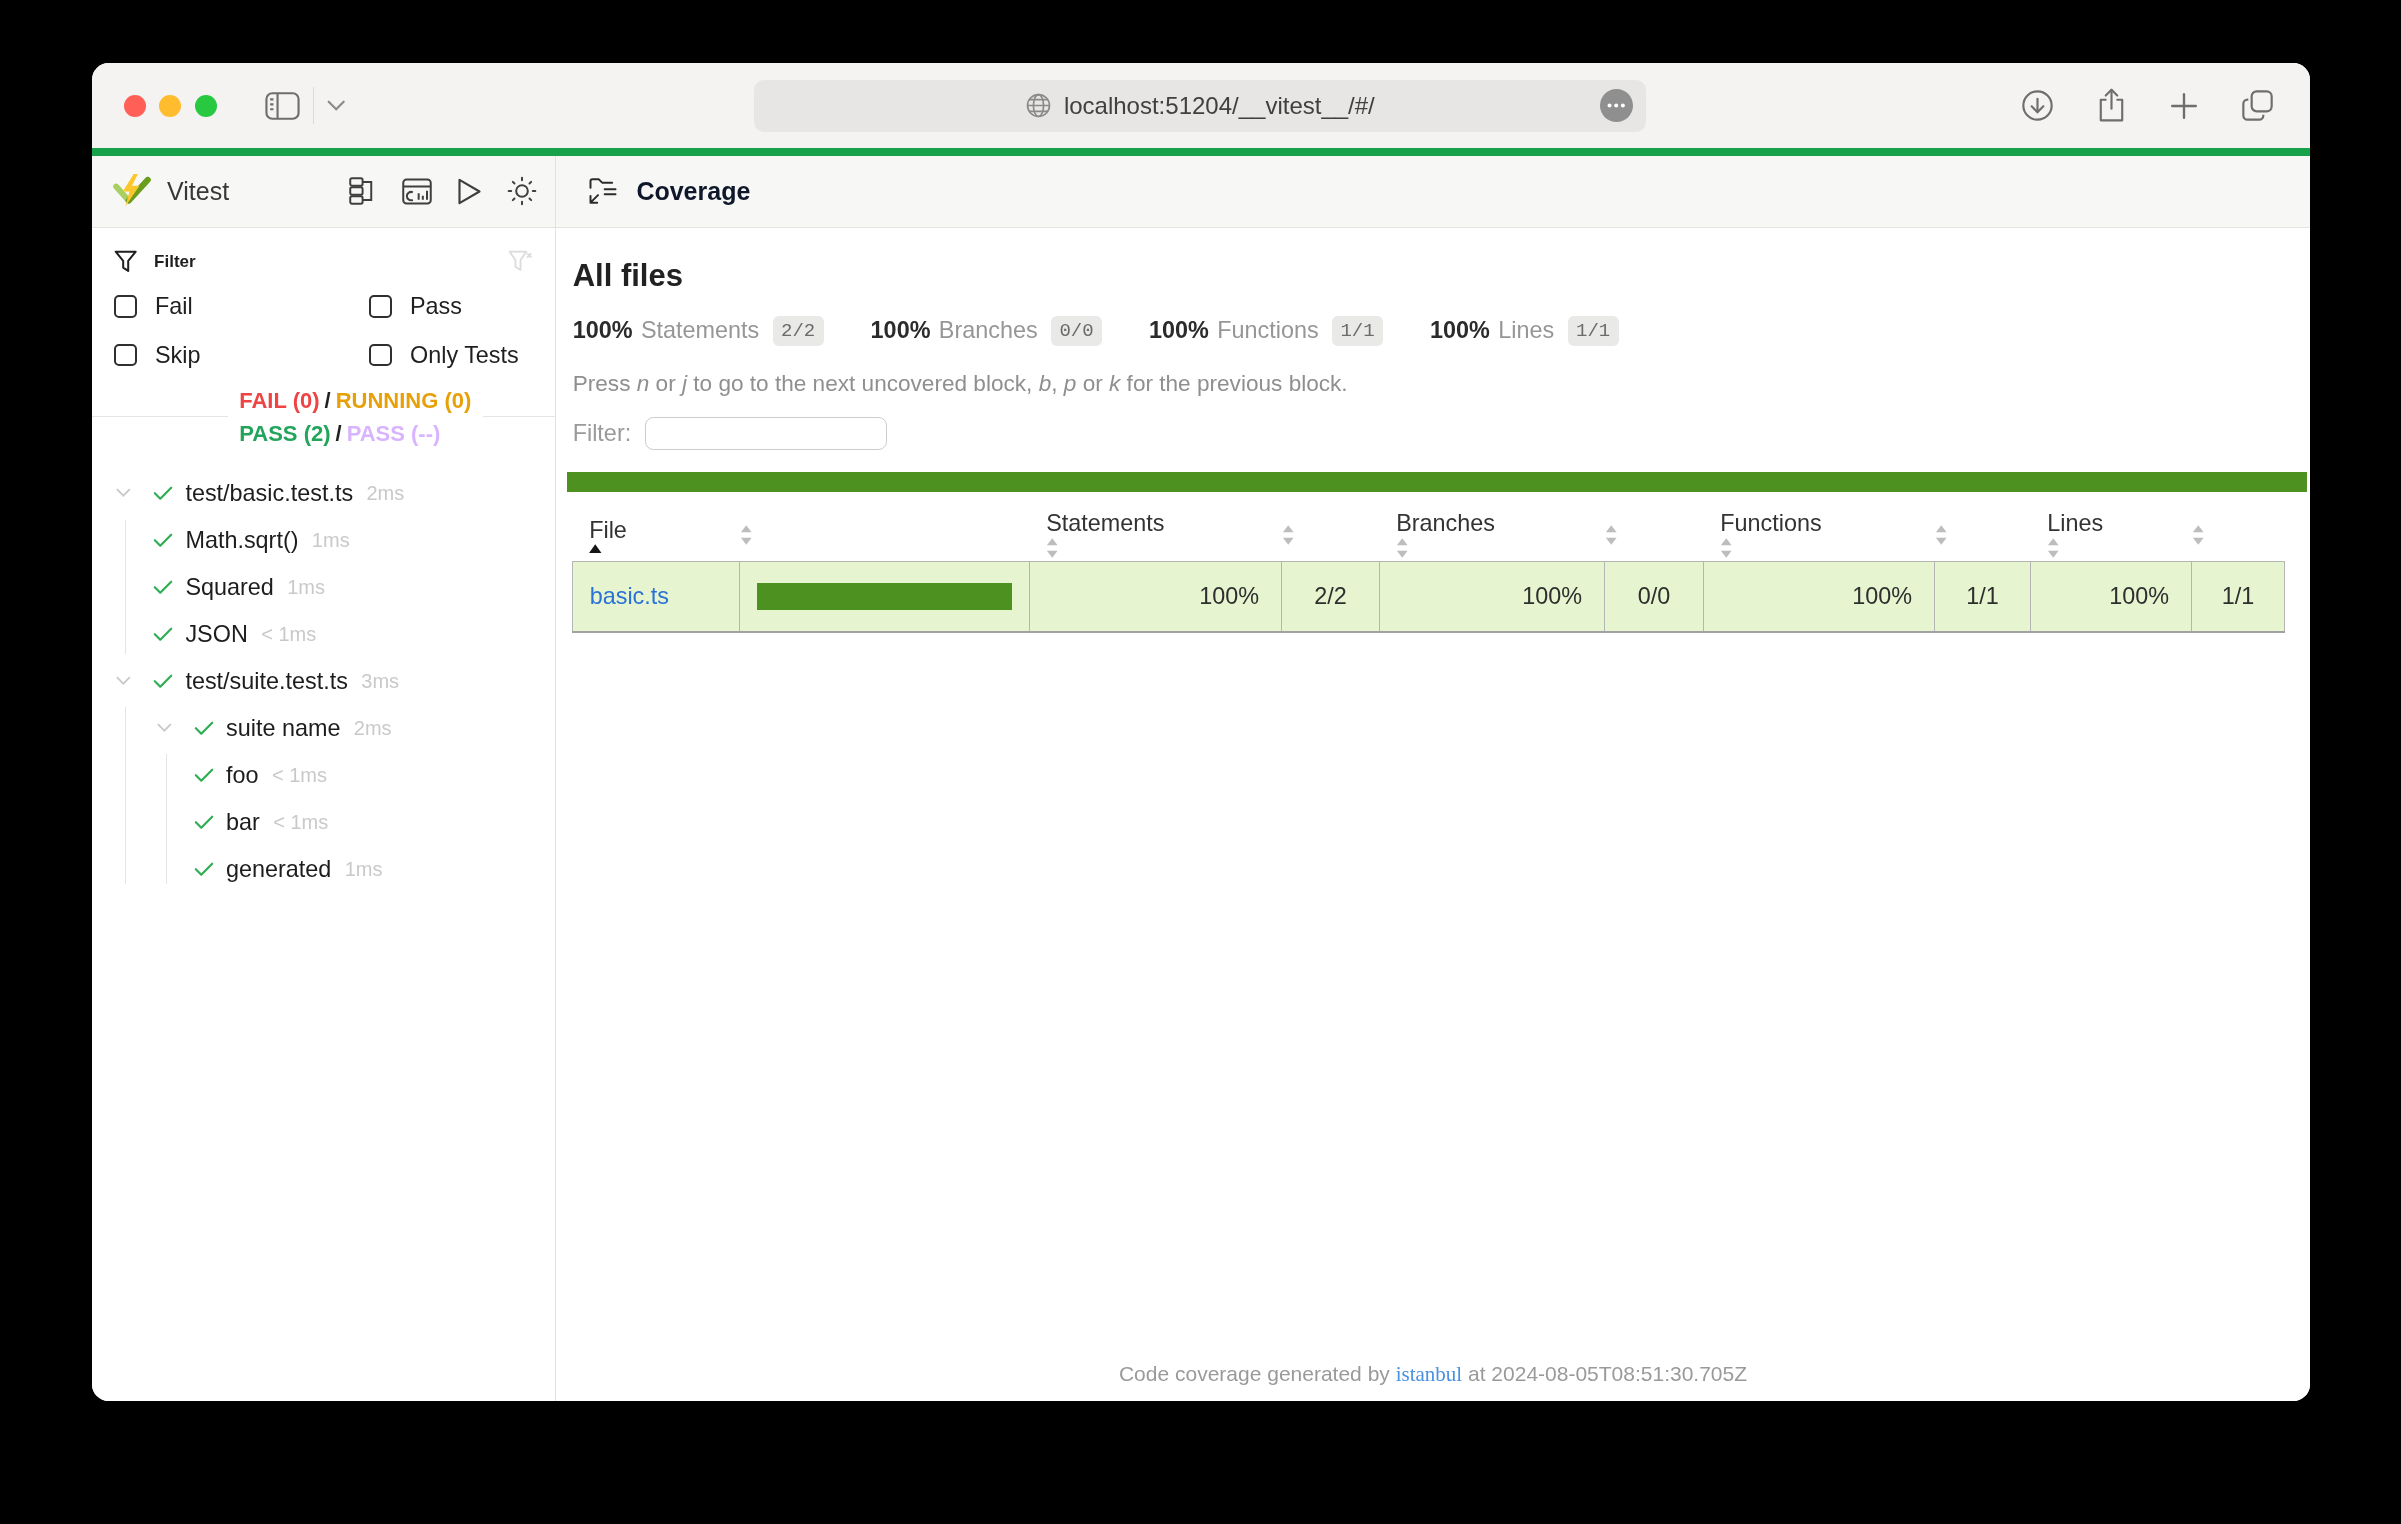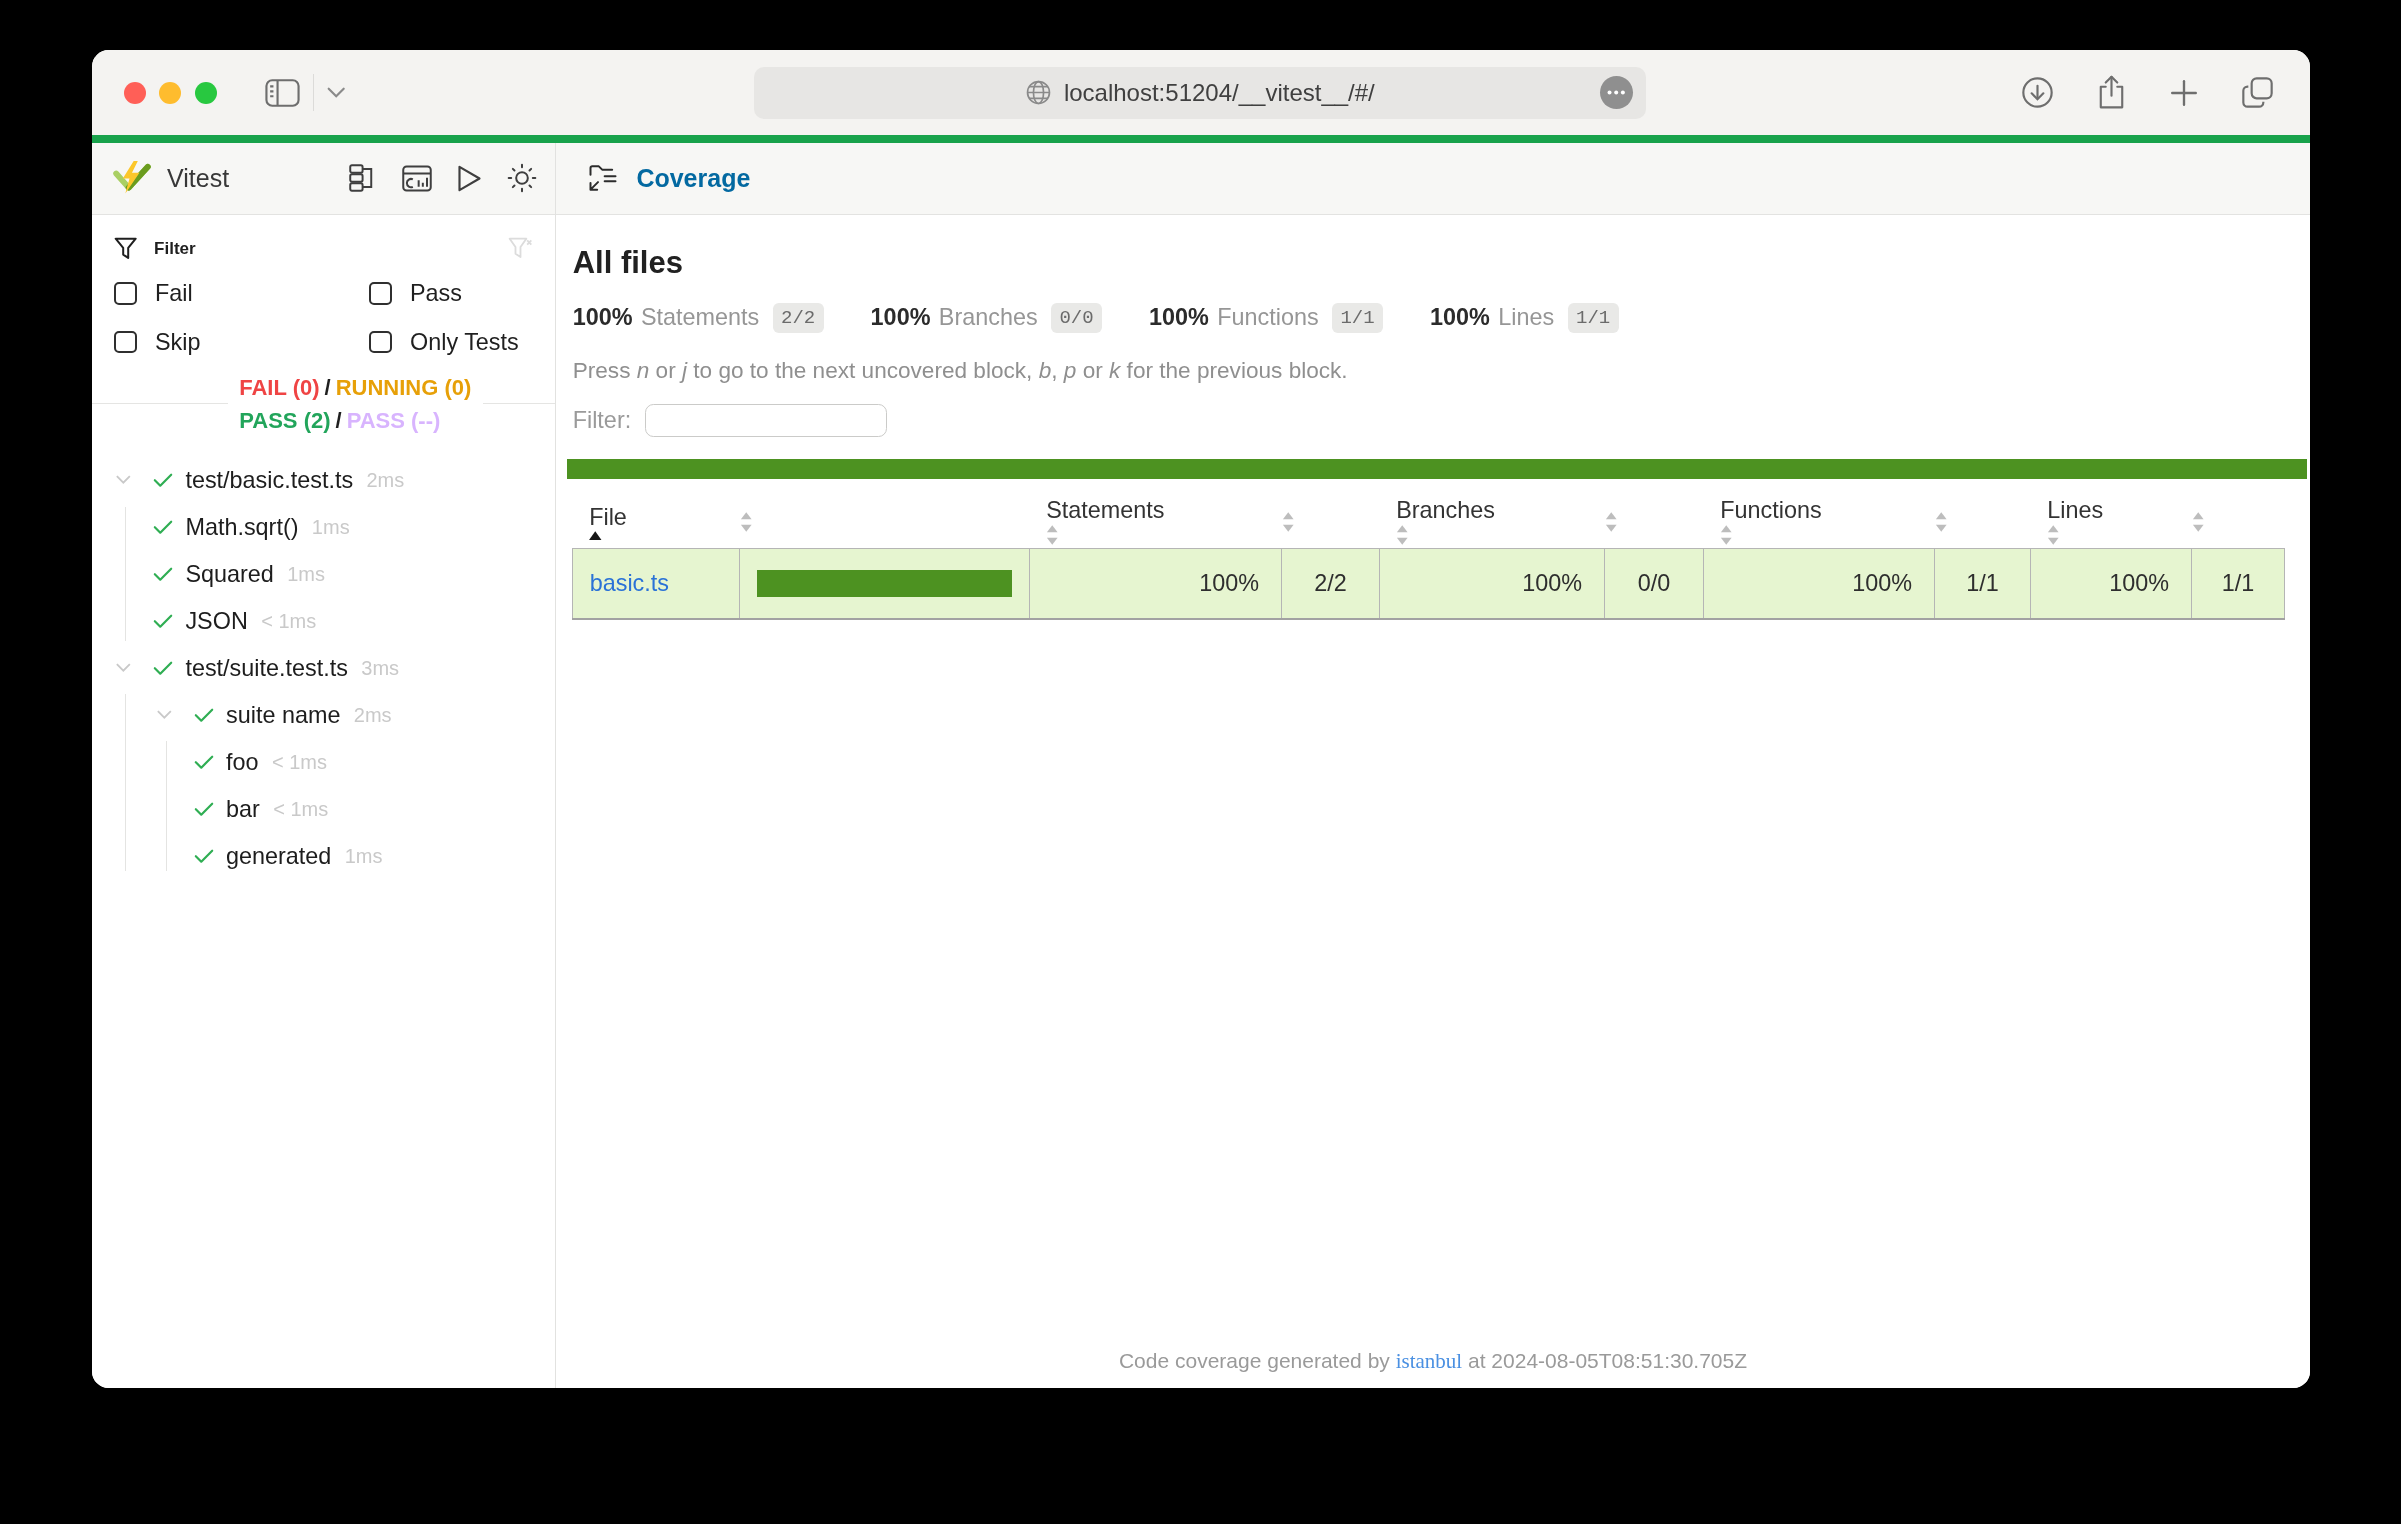--- a/index.html
+++ b/index.html
@@ -1,19 +1,19 @@
 <!DOCTYPE html>
 <html style="--progress: #18a24b; --coverage: #4d9221; --row-bg: #e6f5d0; --fail: #ef4444; --running: #e7a008; --pass: #22a55b; --skip: #d8b4fe; --link: #2a72d7; --footer-link: #4a90e2;font-size:13.4px"><head>
 <meta charset="utf-8">
 <style>
   * { margin:0; padding:0; box-sizing:border-box; }
   html,body { width:2401px; height:1524px; }
   body { background:#000; font-family:"Liberation Sans", sans-serif; position:relative; overflow:hidden; }
 
-  .window { position:absolute; left:92px; top:50px; width:2218px; height:1338px;
+  .window { position:absolute; left:92px; top:63px; width:2218px; height:1338px;
             border-radius:16.7px; overflow:hidden; background:#fff; }
 
   
   .toolbar { height:85px; background:#f4f3f1; display:flex; align-items:center; position:relative; }
   .traffic { display:flex; gap:13.4px; margin-left:32px; }
   .tl { width:22px; height:22px; border-radius:50%; }
   .tb-icon { color:#6e6e6e; display:flex; align-items:center; }
   .sidebar-toggle { margin-left:48px; }
   .tb-divider { width:0.8px; height:37px; background:#dcdbd9; margin:0 13.4px; }
   .urlbar { position:absolute; left:662px; top:16.7px; width:892px; height:52px; background:#e7e6e4;
@@ -67,21 +67,21 @@
   .tchev { width:16.7px; height:11.7px; stroke:#c9c9c9; stroke-width:2; fill:none; }
   .tcheck { width:20px; height:18.4px; stroke:#2fae53; stroke-width:2.4; fill:none;
             stroke-linecap:round; stroke-linejoin:round; }
   .tlabel { font-size:23.4px; color:#1d1d1d; }
   .ttime { font-size:20px; color:#c9c9c9; margin-left:13.4px; }
   .guide { position:absolute; width:1.3px; background:#e4e4e2; }
 
   
   .main-header { height:72px; background:#f7f7f5; border-bottom:0.8px solid #e3e3e1;
                  display:flex; align-items:center; padding-left:32px; color:#2c2c2c; }
-  .main-title { font-size:25px; font-weight:700; margin-left:18.4px; color:#0369a1; }
+  .main-title { font-size:25px; font-weight:700; margin-left:18.4px; color:#0f172a; }
 
   .main-body { flex:1; position:relative; overflow:hidden; }
   .page-title { margin:30px 0 0 16.7px; font-size:31px; font-weight:700; color:#212121; }
 
   .stats { margin:22px 0 0 16.7px; display:flex; align-items:center; }
   .stat { margin-right:47px; display:flex; align-items:center; }
   .spct { font-size:23.4px; font-weight:700; color:#2b2b2b; }
   .slabel { font-size:23.4px; color:#969696; margin-left:8.4px; }
   .sbadge { font-family:"Liberation Mono","DejaVu Sans Mono",monospace; font-size:19px; color:#6b6b6b;
             background:#e9e9e7; border-radius:5.8px; padding:4.2px 8.4px; margin-left:13.4px; }

